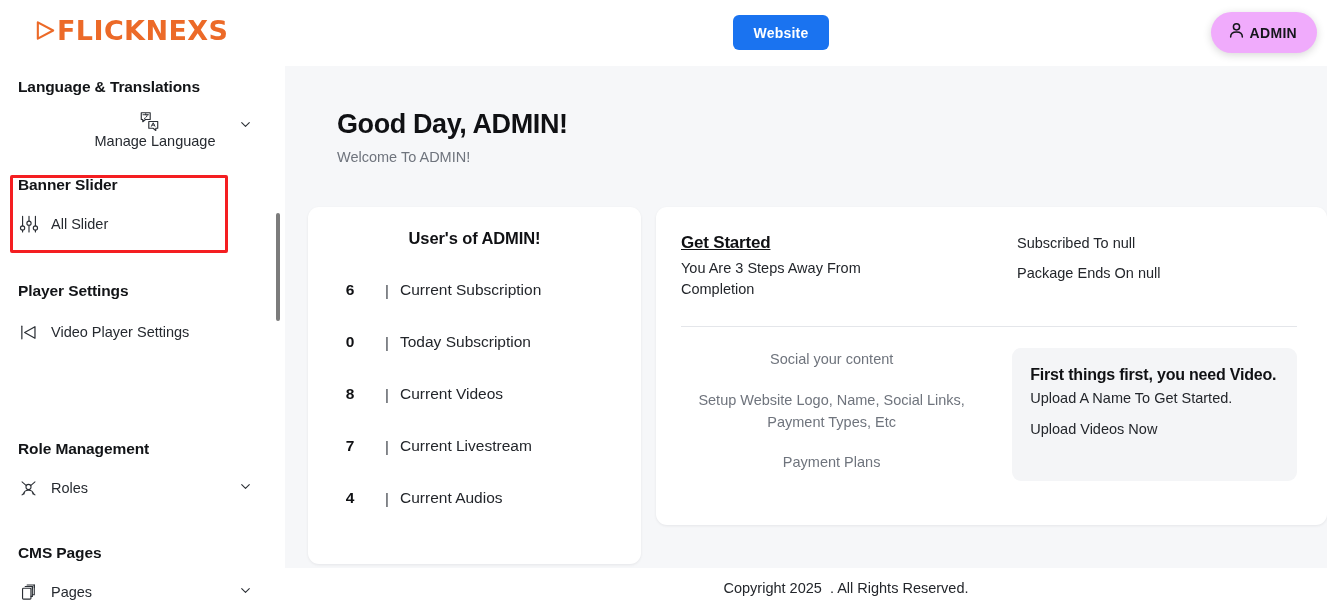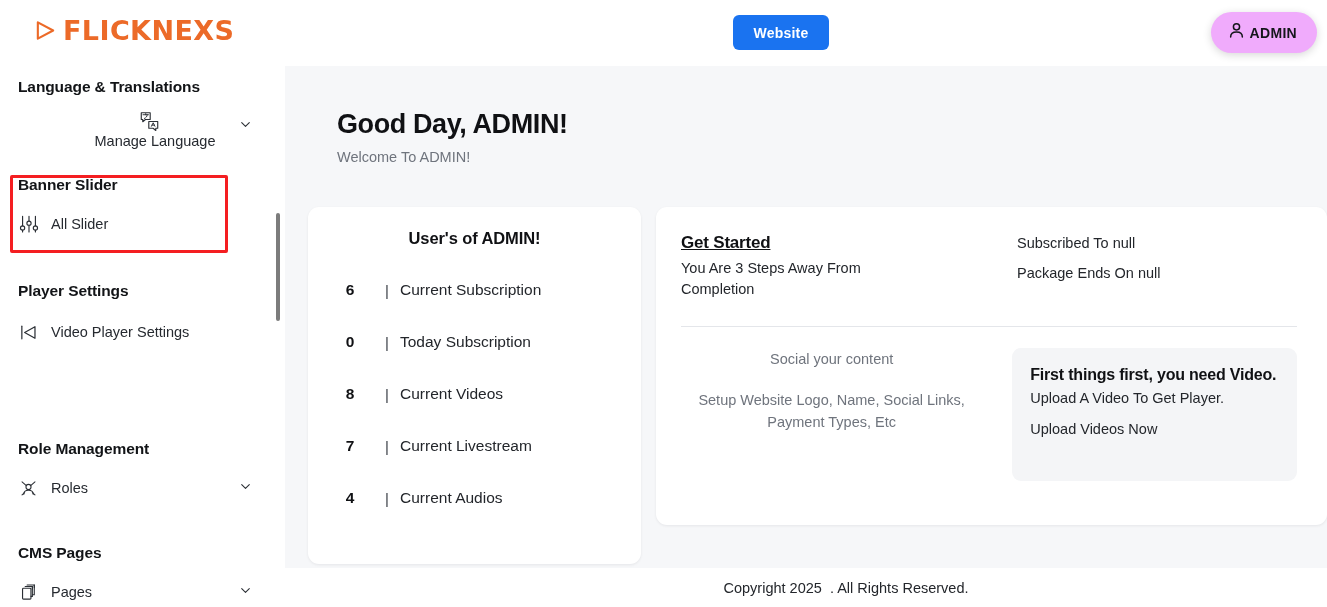--- a/index.html
+++ b/index.html
@@ -30,21 +30,21 @@
     background: #ffffff;
     z-index: 30;
   }
 
   .logo {
     position: absolute;
     left: 34px;
     top: 15px;
     display: flex;
     align-items: center;
-    gap: 6px;
+    gap: 0;
   }
   .logo-mark {
     width: 23px;
     height: 23px;
     display: block;
   }
   .logo-text {
     font-size: 27px;
     font-weight: 800;
     letter-spacing: 0.4px;
@@ -575,25 +575,26 @@
             <div class="sub-line">Package Ends On null</div>
           </div>
         </div>
 
         <div class="gs-divider"></div>
 
         <div class="gs-bottom">
           <div class="gs-steps">
             <div class="gs-step">Social your content</div>
             <div class="gs-step">Setup Website Logo, Name, Social Links, Payment Types, Etc</div>
+            <div class="gs-step">Payment Plans</div>
           </div>
 
           <div class="promo">
             <h4>First things first, you need Video.</h4>
-            <div class="promo-sub">Upload A Video To Get Player.</div>
+            <div class="promo-sub">Upload A Name To Get Started.</div>
             <span class="promo-link">Upload Videos Now</span>
           </div>
         </div>
 
       </div>
     </div>
   </div>
 
   <div class="footer">
     <span class="copy">Copyright 2025  . All Rights Reserved.</span>

